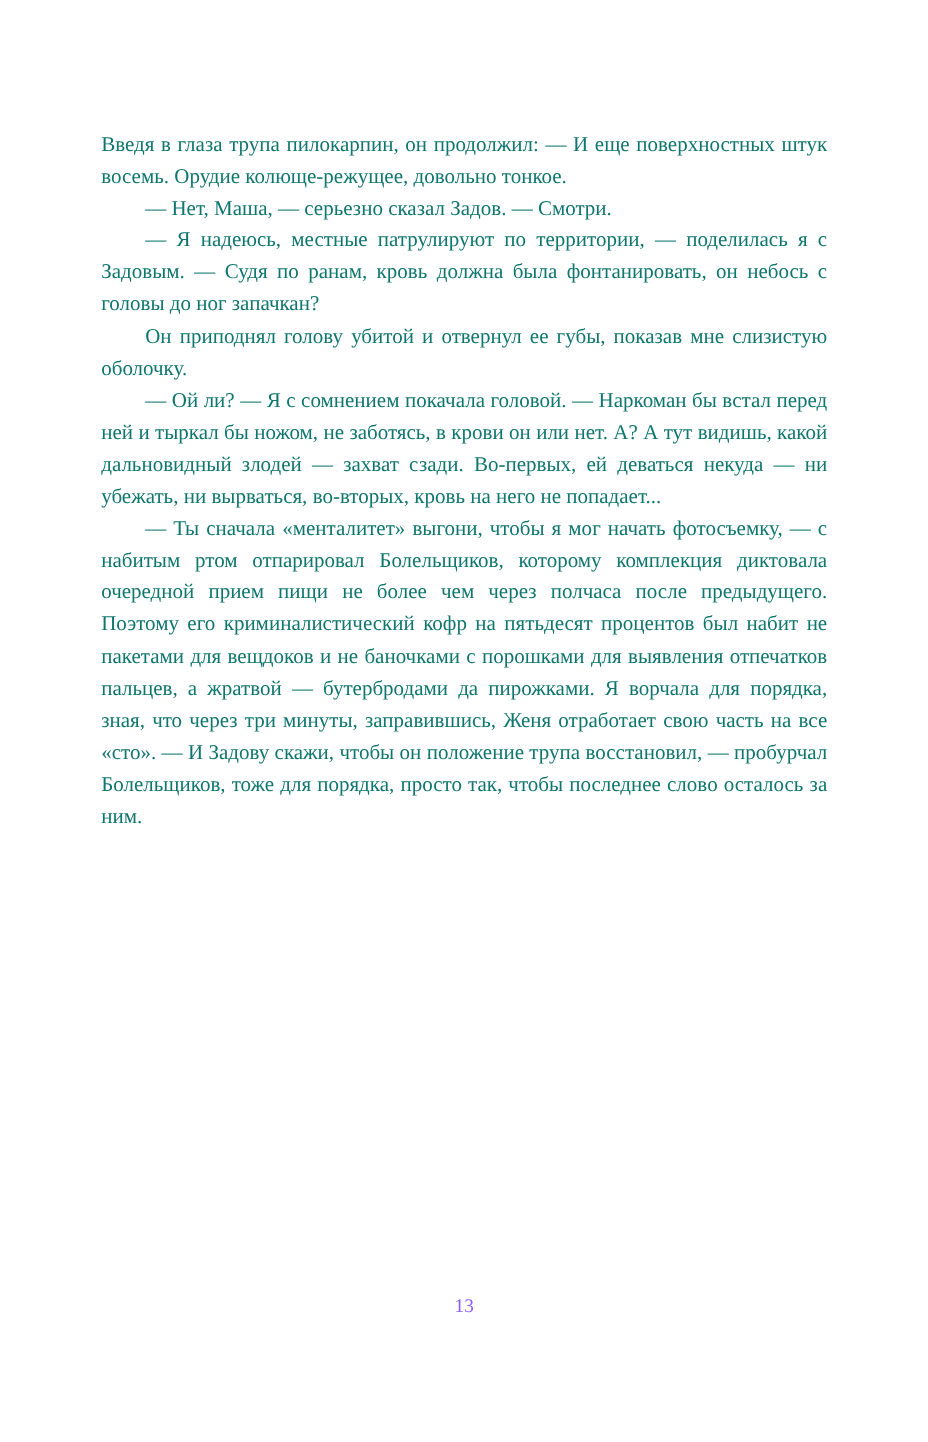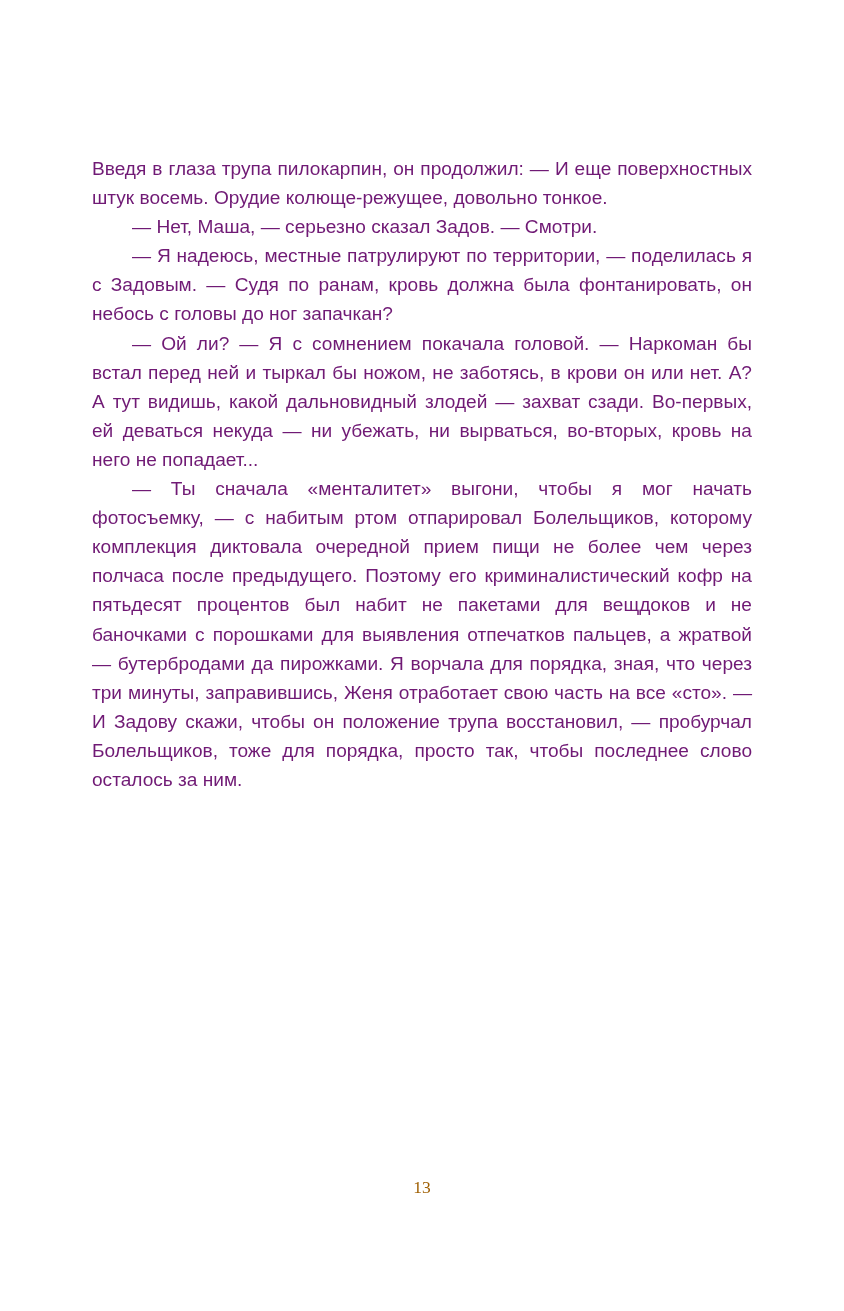--- a/index.html
+++ b/index.html
@@ -25,48 +25,48 @@
   }
   .text-block {
     position: absolute;
     left: 92px;
     top: 117px;
     width: 660px;
     font-size: 19.1px;
     line-height: 29.1px;
     text-align: justify;
     text-justify: inter-word;
-    color: #701a75;
-    font-family: Liberation Sans, sans-serif;
-    margin-top: 37px;
+    color: #0f766e;
+    font-family: Liberation Serif, serif;
   }
   .text-block p {
     margin: 0;
     text-indent: 0;
     text-align: justify;
   }
   .text-block p.indent {
     text-indent: 40px;
   }
   .folio {
     position: absolute;
     left: 0;
     top: 1177px;
     width: 844px;
     text-align: center;
     font-size: 17.5px;
-    color: #a16207;
+    color: #8b5cf6;
     font-family: "Liberation Serif", serif;
   }
 </style>
 </head>
 <body>
 
 <div class="page">
   <div class="text-block">
     <p>Введя в глаза трупа пилокарпин, он продолжил: — И еще поверхностных штук восемь. Орудие колюще-режущее, довольно тонкое.</p>
     <p class="indent">— Нет, Маша, — серьезно сказал Задов. — Смотри.</p>
     <p class="indent">— Я надеюсь, местные патрулируют по территории, — поделилась я с Задовым. — Судя по ранам, кровь должна была фонтанировать, он небось с головы до ног запачкан?</p>
+    <p class="indent">Он приподнял голову убитой и отвернул ее губы, показав мне слизистую оболочку.</p>
     <p class="indent">— Ой ли? — Я с сомнением покачала головой. — Наркоман бы встал перед ней и тыркал бы ножом, не заботясь, в крови он или нет. А? А тут видишь, какой дальновидный злодей — захват сзади. Во-первых, ей деваться некуда — ни убежать, ни вырваться, во-вторых, кровь на него не попадает...</p>
     <p class="indent">— Ты сначала «менталитет» выгони, чтобы я мог начать фотосъемку, — с набитым ртом отпарировал Болельщиков, которому комплекция диктовала очередной прием пищи не более чем через полчаса после предыдущего. Поэтому его криминалистический кофр на пятьдесят процентов был набит не пакетами для вещдоков и не баночками с порошками для выявления отпечатков пальцев, а жратвой — бутербродами да пирожками. Я ворчала для порядка, зная, что через три минуты, заправившись, Женя отработает свою часть на все «сто». — И Задову скажи, чтобы он положение трупа восстановил, — пробурчал Болельщиков, тоже для порядка, просто так, чтобы последнее слово осталось за ним.</p>
   </div>
   <div class="folio">13</div>
 </div>
 
 </body></html>

